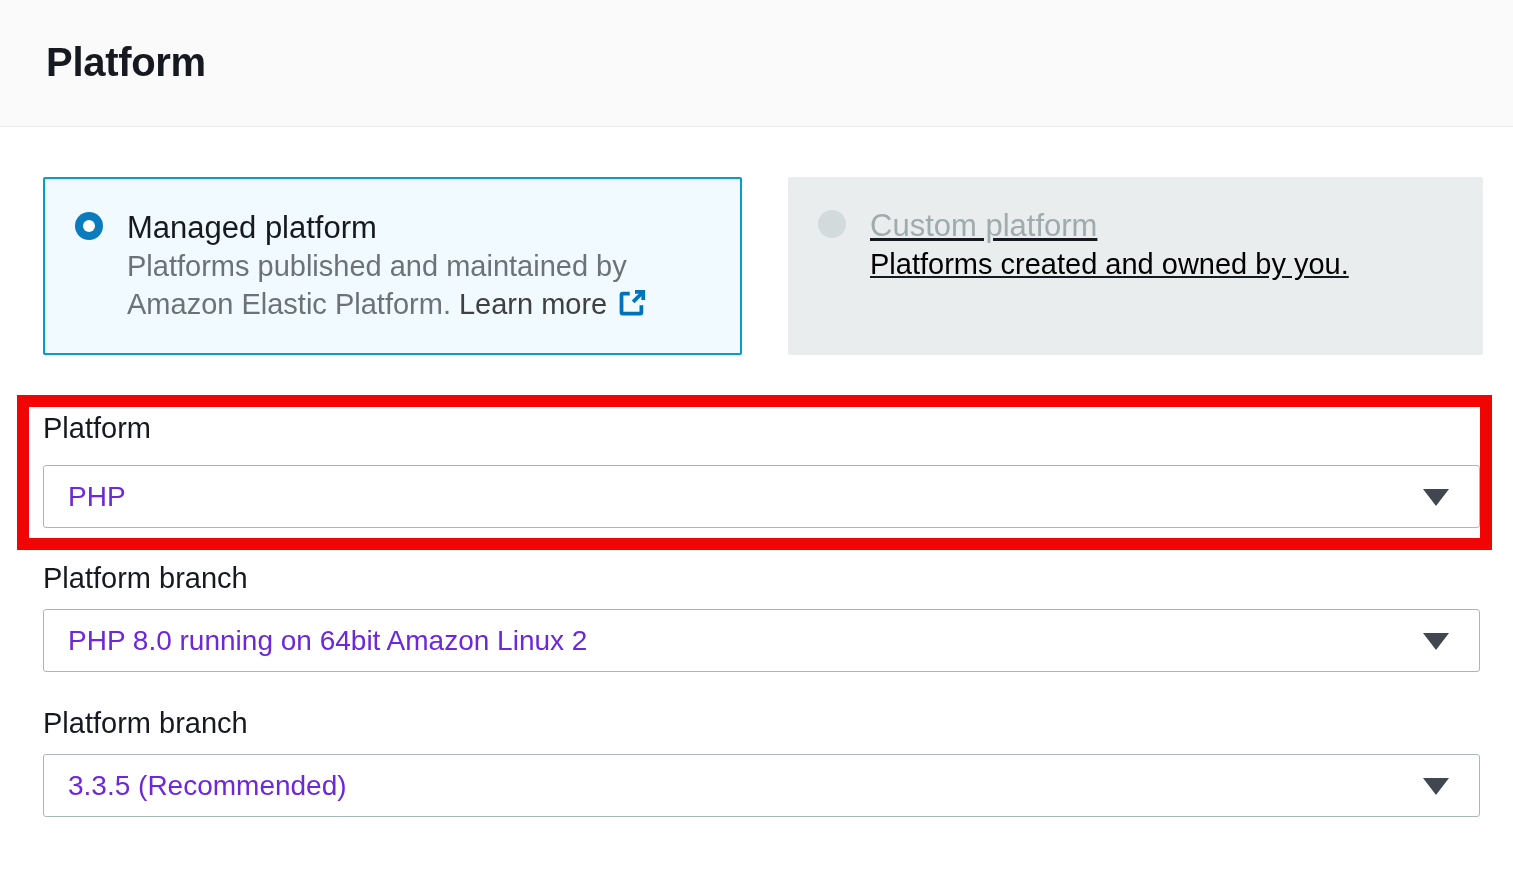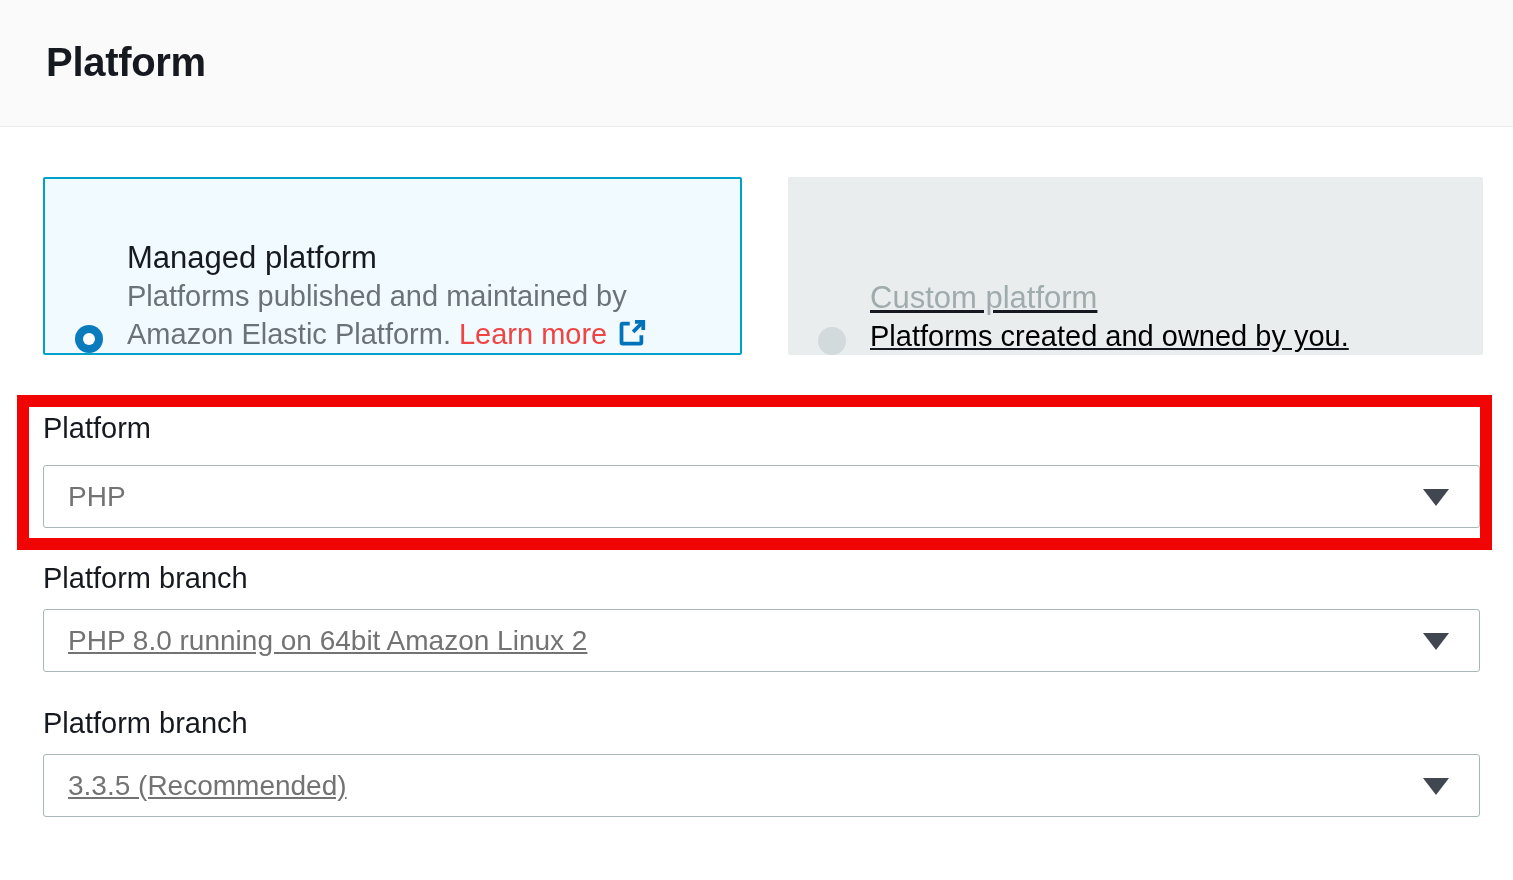--- a/index.html
+++ b/index.html
@@ -20,21 +20,21 @@
     font-size:40px; font-weight:bold; color:#16191f; letter-spacing:-0.3px;
   }
 
   
   .cards {
     position:absolute; top:177px; left:43px; width:1440px;
     display:flex; gap:46px;
   }
   .card {
     flex:1 1 0; height:178px; box-sizing:border-box;
-    display:flex; align-items:flex-end;
+    display:flex; align-items:flex-start;
     padding:30px 16px 0 30px; border-radius:2px;
   }
   .card.managed { border:2px solid #00a1c9; background:#f1faff; padding-left:30px; }
   .card.custom  { background:#e9eded;text-decoration:underline; }
 
   .radio {
     width:28px; height:28px; border-radius:50%;
     flex:0 0 auto; margin:3px 24px 0 0; position:relative;
   }
   .radio.on { background:#0a7cbe; }
@@ -44,54 +44,54 @@
     background:#ffffff; border-radius:50%;
   }
   .radio.off { background:#d3dadc; }
 
   .card-text { min-width:0; }
   .card-title { font-size:31px; color:#16191f; line-height:38px; }
   .card.custom .card-title { color:#a0abad; }
   .card-desc { font-size:29px; color:#6b7378; line-height:38px; }
   .card.custom .card-desc { color:#000000; }
 
-  .learn-link { color:#ef4444; text-decoration:none; margin-left:8px; cursor:pointer; }
+  .learn-link { color:#404040; text-decoration:none; margin-left:8px; cursor:pointer; }
   .ext-icon { display:inline-block; vertical-align:-4px; margin-left:10px; }
   .ext-icon svg { display:block; }
 
   
   .highlight {
     position:absolute; top:395px; left:17px; width:1475px;
     box-sizing:border-box; border:12px solid #f00404;
     padding:6px 0 10px 14px; background:transparent;
   }
 
   
   .field-label {
     display:block; font-size:29px; color:#16191f; line-height:30px;
   }
   .select {
     width:1437px; height:63px; box-sizing:border-box;
     background:#ffffff; border:1px solid #aab7b8; border-radius:3px;
     display:flex; align-items:center;
-    padding:0 70px 0 24px; font-size:28px; color:#737373;
+    padding:0 70px 0 24px; font-size:28px; color:#6d28d9;
     position:relative; cursor:pointer;
   }
   .caret {
     position:absolute; right:30px; top:50%; margin-top:-8px;
     width:0; height:0;
     border-left:13px solid transparent;
     border-right:13px solid transparent;
     border-top:17px solid #414750;
   }
   .highlight .select { margin-top:22px; }
 
   .field-branch  { position:absolute; top:563px; left:43px; }
   .field-version { position:absolute; top:708px; left:43px; }
-  .field-branch .select, .field-version .select { margin-top:16px;text-decoration:underline; }
+  .field-branch .select, .field-version .select { margin-top:16px; }
 </style>
 </head>
 <body>
 
 <div class="panel-header">
   <div class="panel-title">Platform</div>
 </div>
 
 <div class="cards">
 

